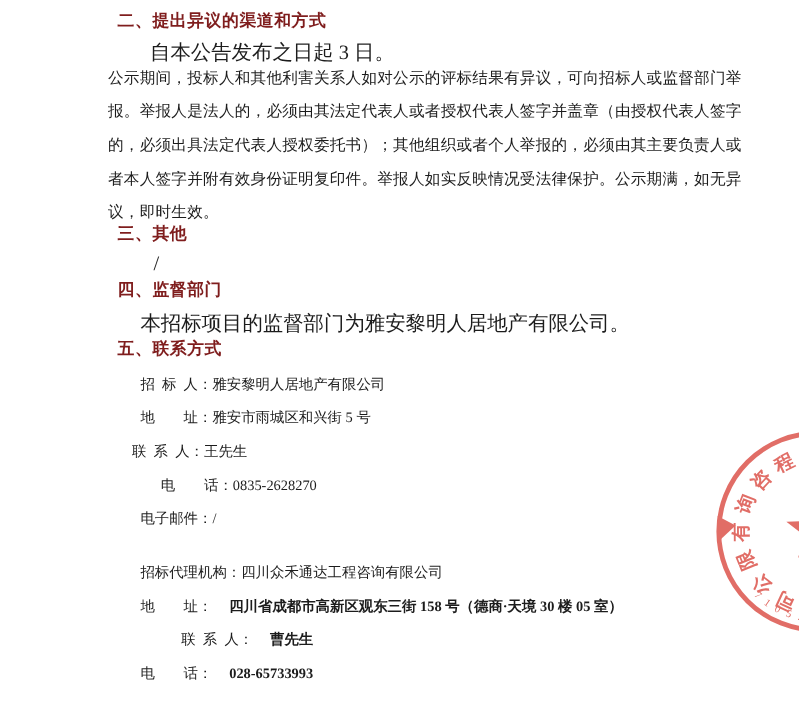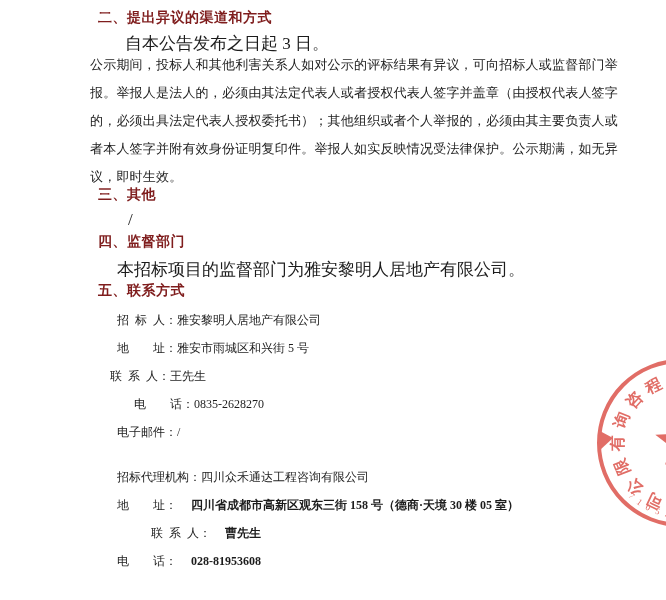--- a/index.html
+++ b/index.html
@@ -64,21 +64,21 @@
 <div class="abs row" style="left:117px; top:469px;">
   <span class="lbl">招标代理机构：</span><span class="val">四川众禾通达工程咨询有限公司</span>
 </div>
 <div class="abs row" style="left:117px; top:497px;">
   <span class="lbl">地　　址：</span><span class="val pad">四川省成都市高新区观东三街 158 号（德商·天境 30 楼 05 室）</span>
 </div>
 <div class="abs row" style="left:117px; top:525px;margin-left:34px;">
   <span class="lbl">联 系 人：</span><span class="val pad">曹先生</span>
 </div>
 <div class="abs row" style="left:117px; top:553px;">
-  <span class="lbl">电　　话：</span><span class="val pad">028-81953608</span>
+  <span class="lbl">电　　话：</span><span class="val pad">028-65733993</span>
 </div>
 <div class="abs row" style="left:117px; top:599px;">
   <span class="lbl">电子邮件：</span><span class="val pad">/</span>
 </div>
 
 <div id="seal"><svg viewBox="0 0 190 190" width="190" height="190">
       <circle cx="95" cy="95" r="82" fill="none" stroke="#dd5a52" stroke-width="4"></circle>
       <polygon points="95.0,68.0 101.5,86.1 120.7,86.7 105.5,98.4 110.9,116.8 95.0,106.0 79.1,116.8 84.5,98.4 69.3,86.7 88.5,86.1" fill="#dd5a52"></polygon>
       <polygon points="12,82 27,90 14,102" fill="#dd5a52"></polygon>
       <text fill="#dd5a52" font-size="16" font-weight="bold" text-anchor="middle" dy="0.35em" transform="translate(147.4 131.7) rotate(125.0)">四</text>

